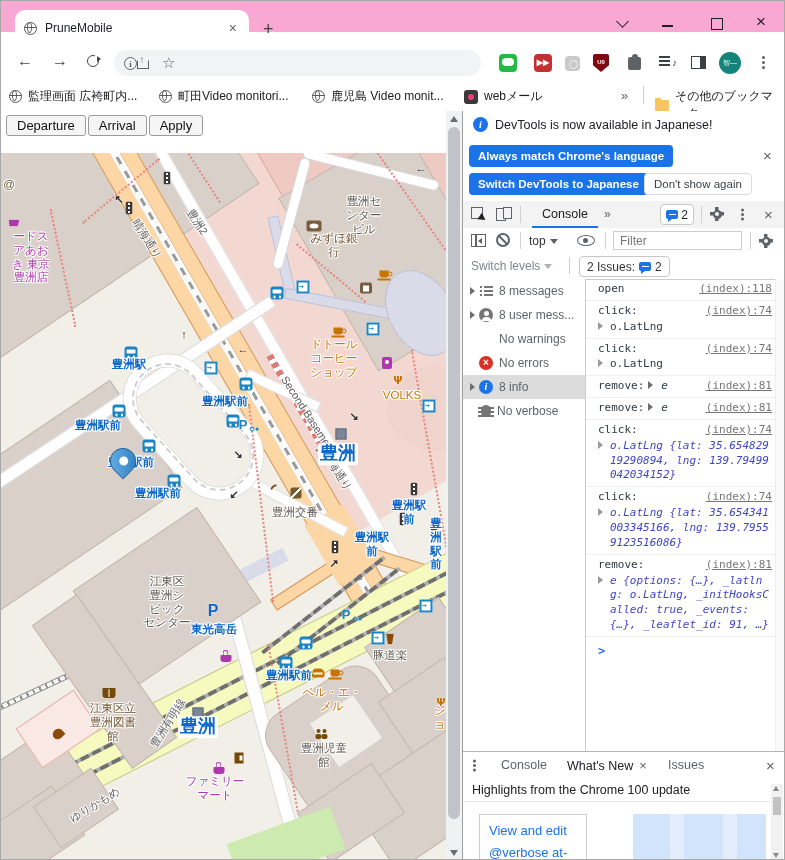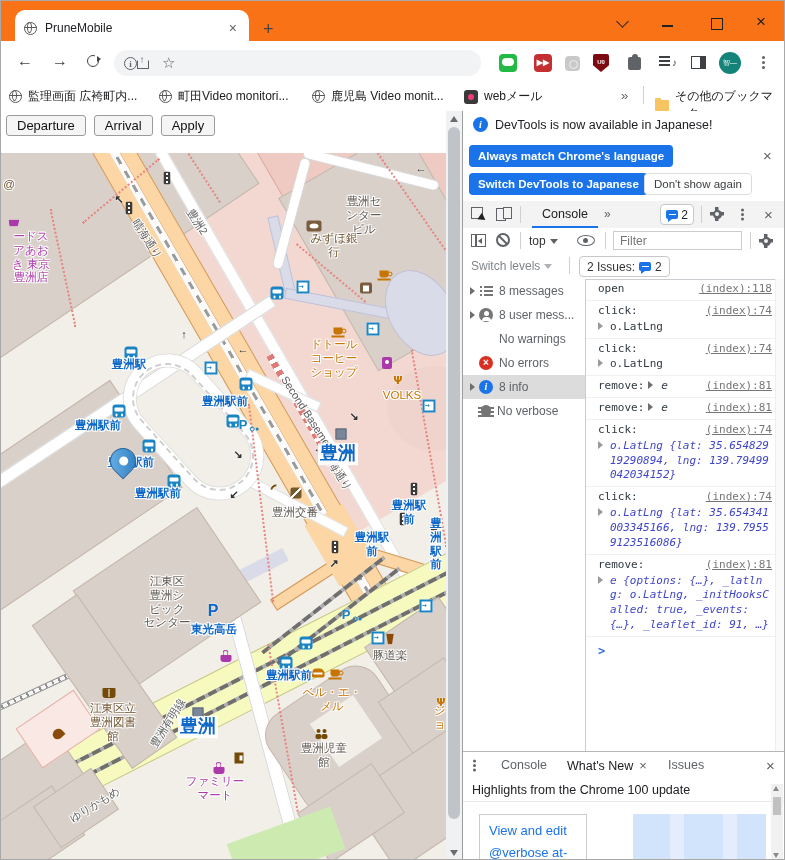--- a/index.html
+++ b/index.html
@@ -1,19 +1,19 @@
 <!DOCTYPE html>
 <html><head>
 <meta charset="utf-8">
 <style>
   html,body{margin:0;padding:0;background:#e9e9e9}
   .win{position:relative;width:785px;height:860px;margin:0 auto;font-family:"Liberation Sans",sans-serif;
        background:#fff;border:1px solid #a8a8a8;box-sizing:border-box;overflow:hidden}
   
-  .tbar{position:absolute;left:0;top:0;right:0;height:40px;background:#f97316}
+  .tbar{position:absolute;left:0;top:0;right:0;height:31px;background:#f9a8d4}
   .tab{position:absolute;left:14px;top:9px;width:234px;height:36px;background:#fff;border-radius:10px 10px 0 0;
        display:flex;align-items:center;padding:0 9px;box-sizing:border-box;font-size:12px;color:#202124}
   .tab-title{flex:1;margin-left:8px;white-space:nowrap;overflow:hidden}
   .tab-close{font-size:14px;color:#5f6368;padding:0 3px;cursor:default}
   .newtab{position:absolute;left:262px;top:18px;font-size:18px;color:#444}
   .wc{position:absolute;top:14px;color:#202124}
   .wc-chev{left:617px;width:8px;height:8px;border-right:1.6px solid #202124;border-bottom:1.6px solid #202124;transform:rotate(45deg);top:16px}
   .wc-min{left:661px;top:24px;width:11px;height:2px;background:#202124}
   .wc-max{left:710px;top:17px;width:10px;height:10px;border:1.6px solid #202124}
   .wc-x{left:755px;top:11px;font-size:17px}
@@ -60,21 +60,21 @@
   .bm-web{width:14px;height:14px;background:#3a3a3a;border-radius:3px;position:relative;margin-right:6px;flex:none}
   .bm-web::after{content:"";position:absolute;left:4px;top:4px;width:6px;height:6px;background:#ef3e77;border-radius:50%}
   .bm-more{position:absolute;left:620px;top:7px;font-size:13px;color:#5f6368}
   .bm-div{position:absolute;left:642px;top:5px;width:1px;height:18px;background:#d0d0d0}
   .bm-folder{position:absolute;left:654px;top:7px;display:flex;align-items:center}
   .folder-ic{width:14px;height:11px;background:#f6c460;border-radius:1px;position:relative;margin-right:6px;flex:none}
   .folder-ic::before{content:"";position:absolute;left:0;top:-2px;width:6px;height:3px;background:#f6c460;border-radius:1px 1px 0 0}
   
   .content{position:absolute;left:0;top:110px;right:0;bottom:0}
   .page{position:absolute;left:0;top:0;width:461px;height:750px;background:#fff;overflow:hidden}
-  .pagebtns{position:absolute;left:5px;top:4px;display:flex;gap:8px}
+  .pagebtns{position:absolute;left:5px;top:4px;display:flex;gap:2px}
   .pagebtns button{font:13px "Liberation Sans",sans-serif;background:#f5f5f5;border:1px solid #9b9b9b;border-radius:3px;padding:2px 10px;color:#111}
   
   .pgsb{position:absolute;left:445px;top:0;width:16px;height:750px;background:#f0f1f2}
   .sb-arrow{position:absolute;left:4px;width:0;height:0;border-left:4px solid transparent;border-right:4px solid transparent}
   .sb-up{top:5px;border-bottom:6px solid #6a6d70}
   .sb-dn{bottom:5px;border-top:6px solid #6a6d70}
   .pgsb .thumb{position:absolute;left:2px;top:16px;width:12px;height:692px;background:#c0c3c7;border-radius:6px}
   
   .map{position:absolute;left:0;top:42px;width:445px;height:706px;background:#f2efe9;overflow:hidden}
   .shp{position:absolute;box-sizing:border-box}

